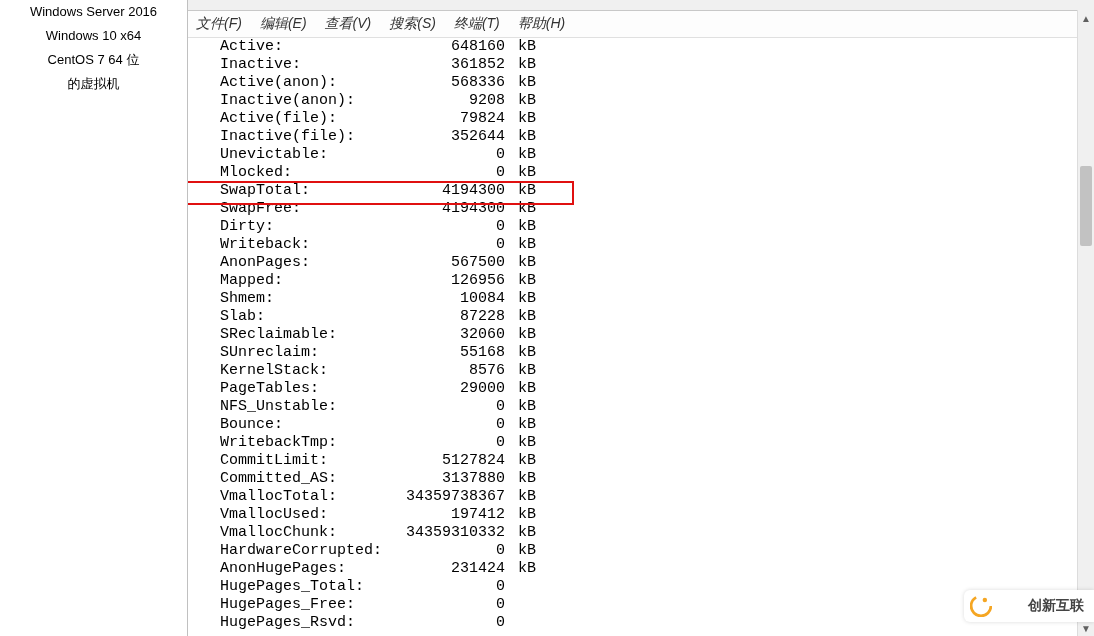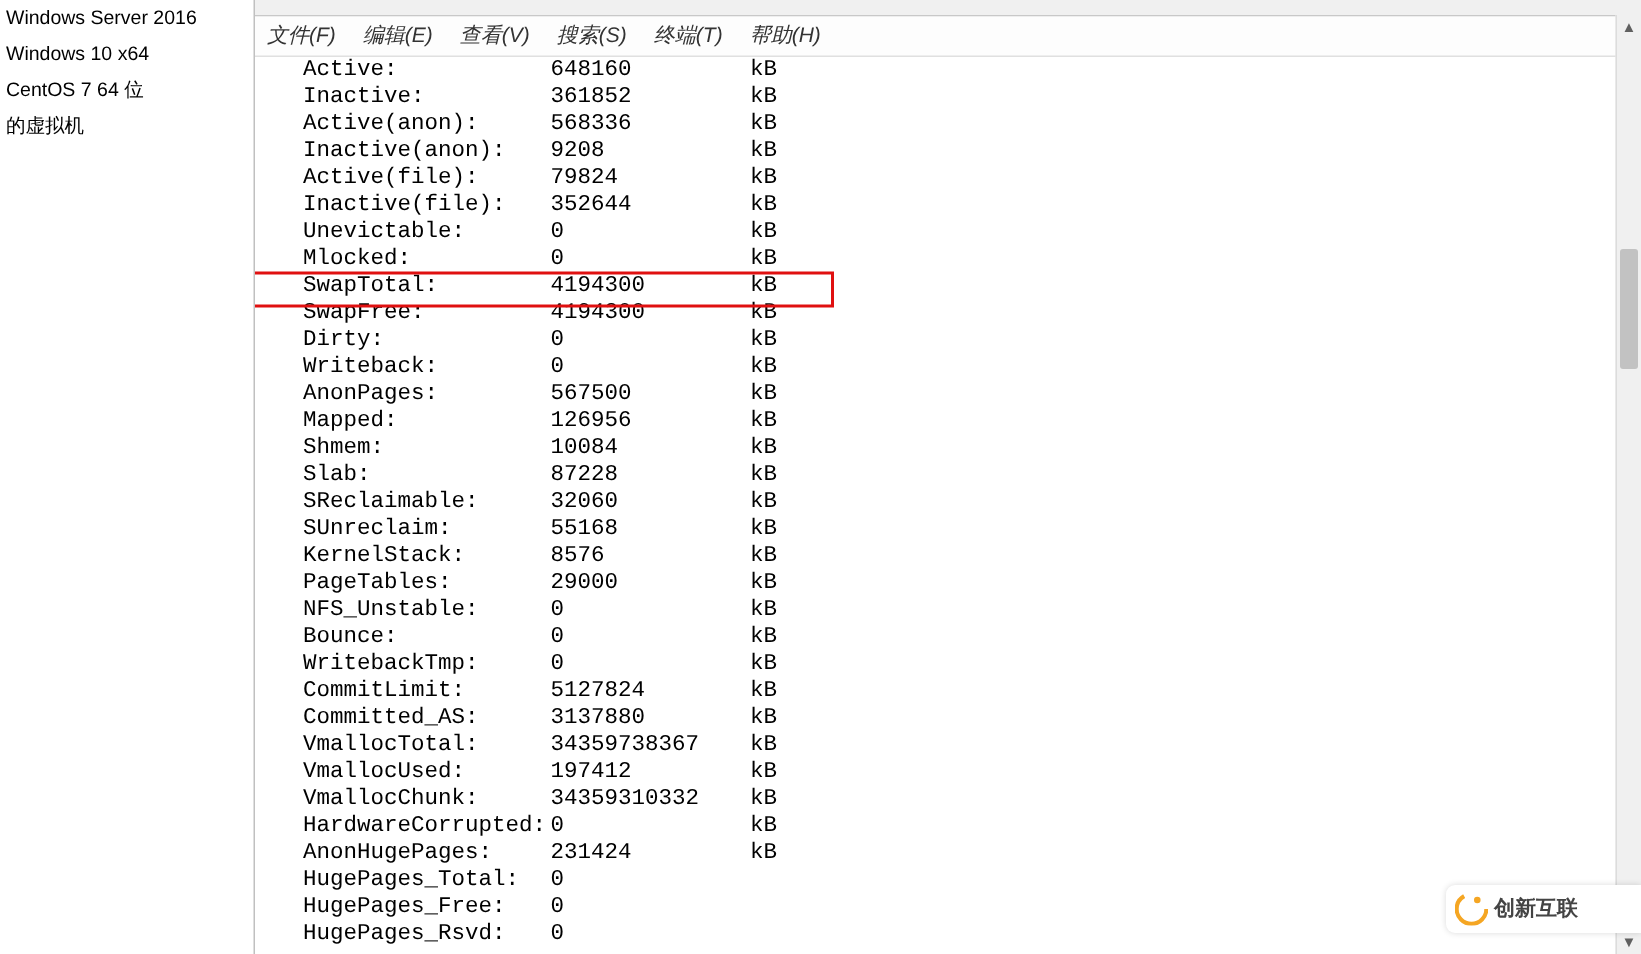--- a/index.html
+++ b/index.html
@@ -11,26 +11,27 @@
     font-size: 13px;
     background: #fff;
     overflow: hidden;
   }
   .container {
     display: flex;
     width: 100%;
     height: 100%;
   }
   .sidebar {
-    width: 170px;
+    width: 188px;
     border-right: 1px solid #c0c0c0;
     padding-top: 0px;
     box-sizing: border-box;
     background: #fff;
     overflow: hidden;
+    text-align: center;
   }
   .vm-item {
     padding: 2px 4px;
     color: #000;
     white-space: nowrap;
     cursor: default;
     font-size: 13px;
     line-height: 20px;
   }
   .vm-item.selected {
@@ -68,21 +69,21 @@
     font-size: 15px;
     line-height: 18px;
     color: #000;
     background: #fff;
     white-space: pre;
     position: relative;
     overflow: hidden;
   }
   .mem-row { position: relative; }
   .mem-label { display: inline-block; width: 165px; margin-left: 24px; }
-  .mem-value { display: inline-block; width: 120px; white-space: pre;}
+  .mem-value { display: inline-block; width: 120px; text-align: right; white-space: pre;}
   .mem-unit  { display: inline-block; margin-left: 4px; }
   .highlight-box {
     position: absolute;
     border: 2px solid #e01010;
     pointer-events: none;
   }
   .watermark {
     position: absolute;
     right: 0;
     bottom: 14px;
@@ -92,20 +93,21 @@
     border-top-left-radius: 6px;
     border-bottom-left-radius: 6px;
     box-shadow: 0 0 4px rgba(0,0,0,.15);
     display: flex;
     align-items: center;
     padding-left: 6px;
     box-sizing: border-box;
     font-size: 14px;
     color: #444;
     font-weight: bold;
+    gap: 32px;
   }
   .watermark svg { margin-right: 4px; }
   .scrollbar-v {
     position: absolute;
     right: 0;
     top: 10px;
     width: 16px;
     bottom: 0;
     background: #f0f0f0;
     border-left: 1px solid #dcdcdc;

